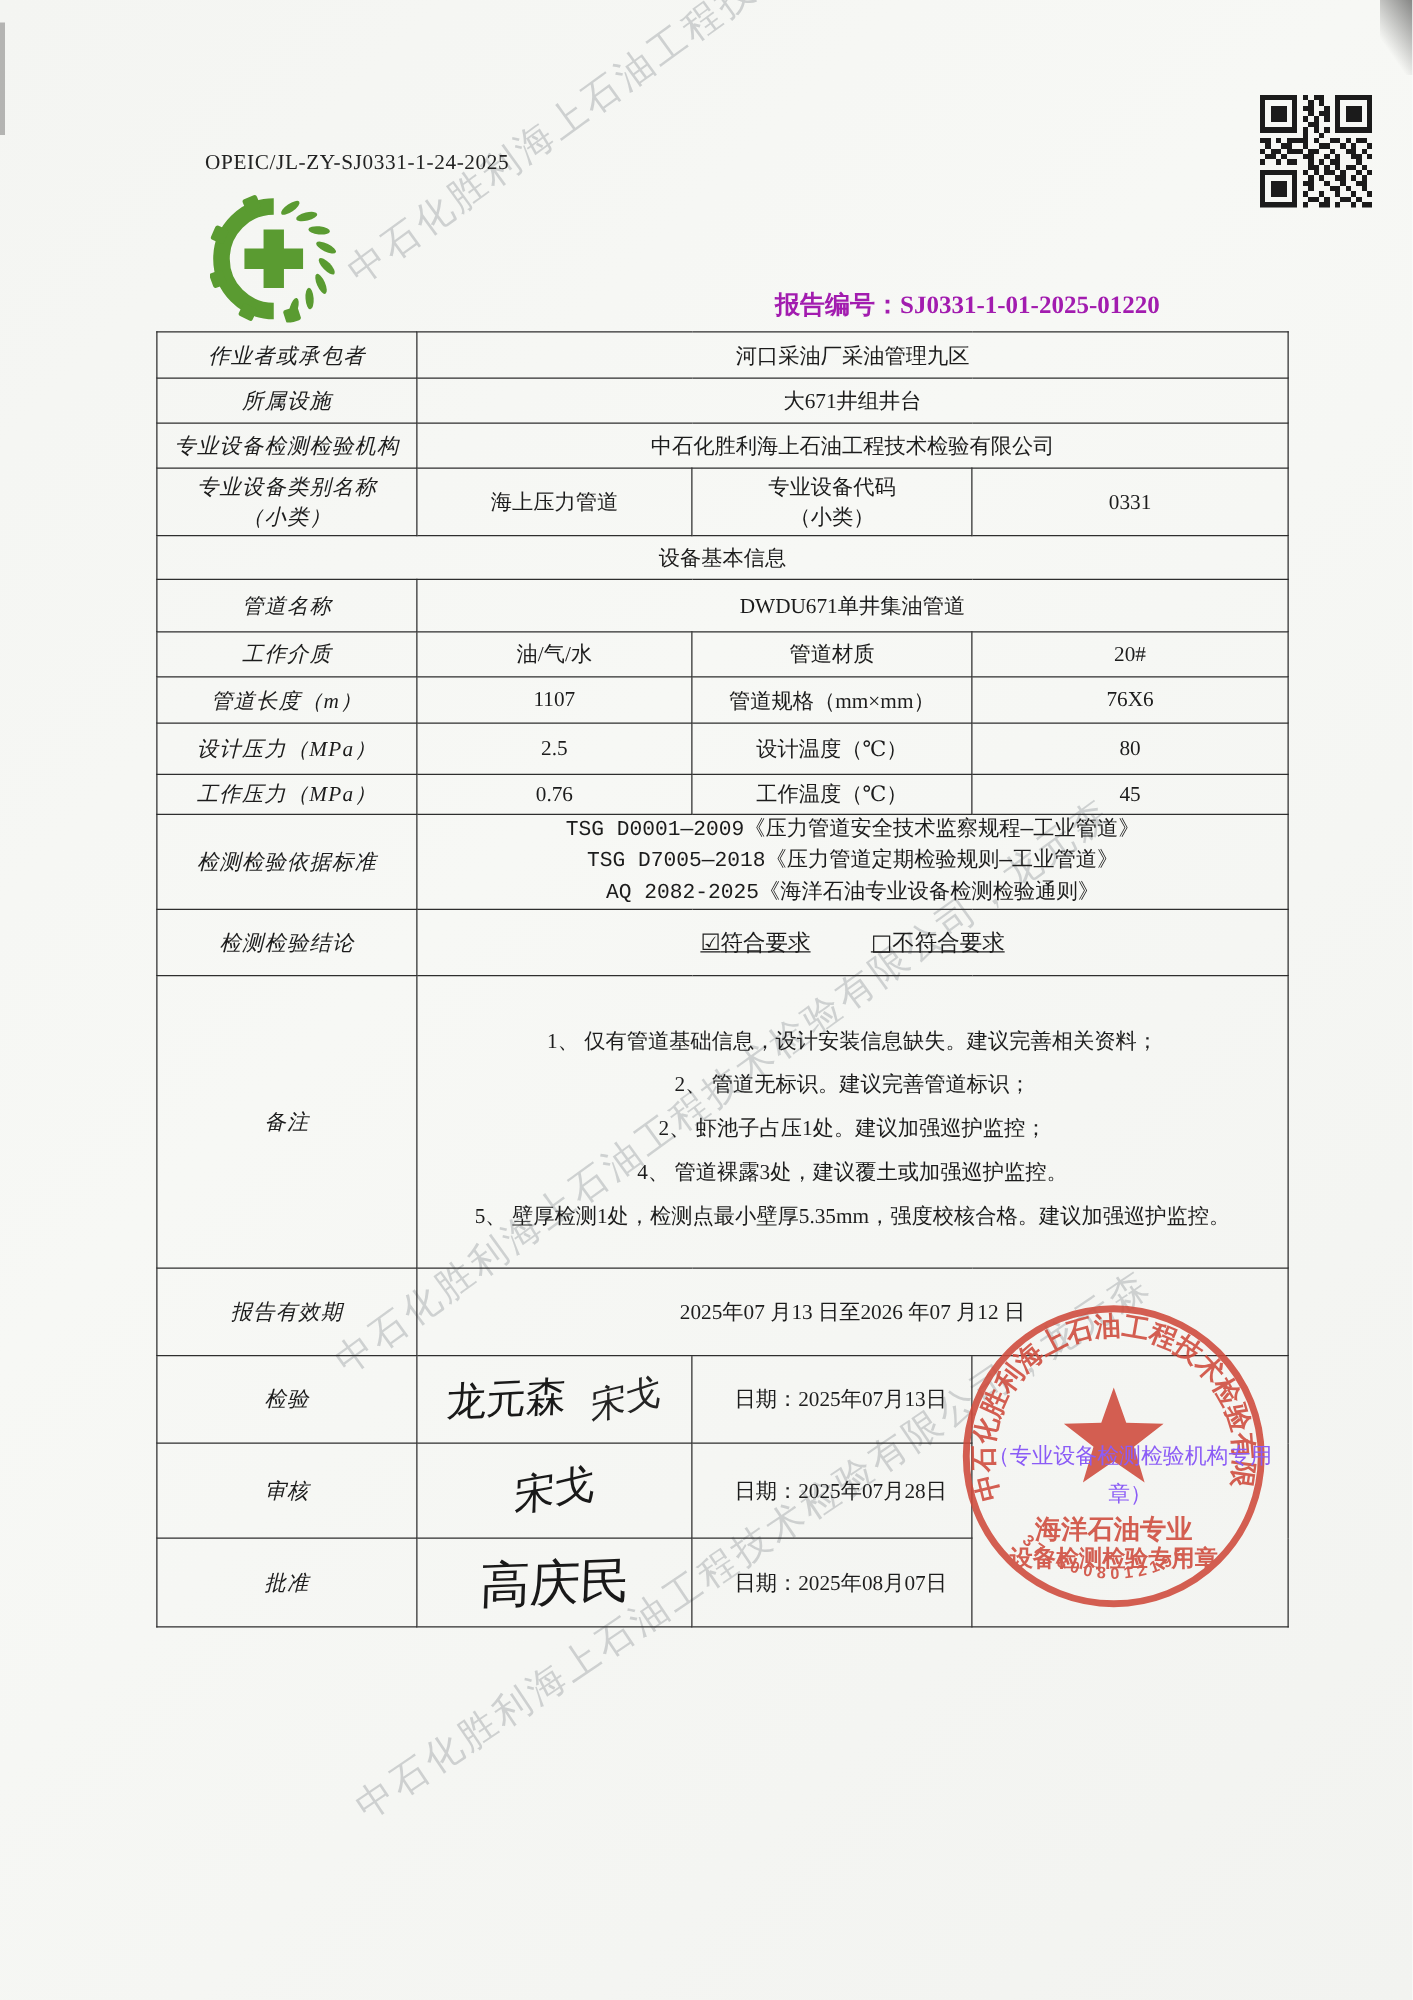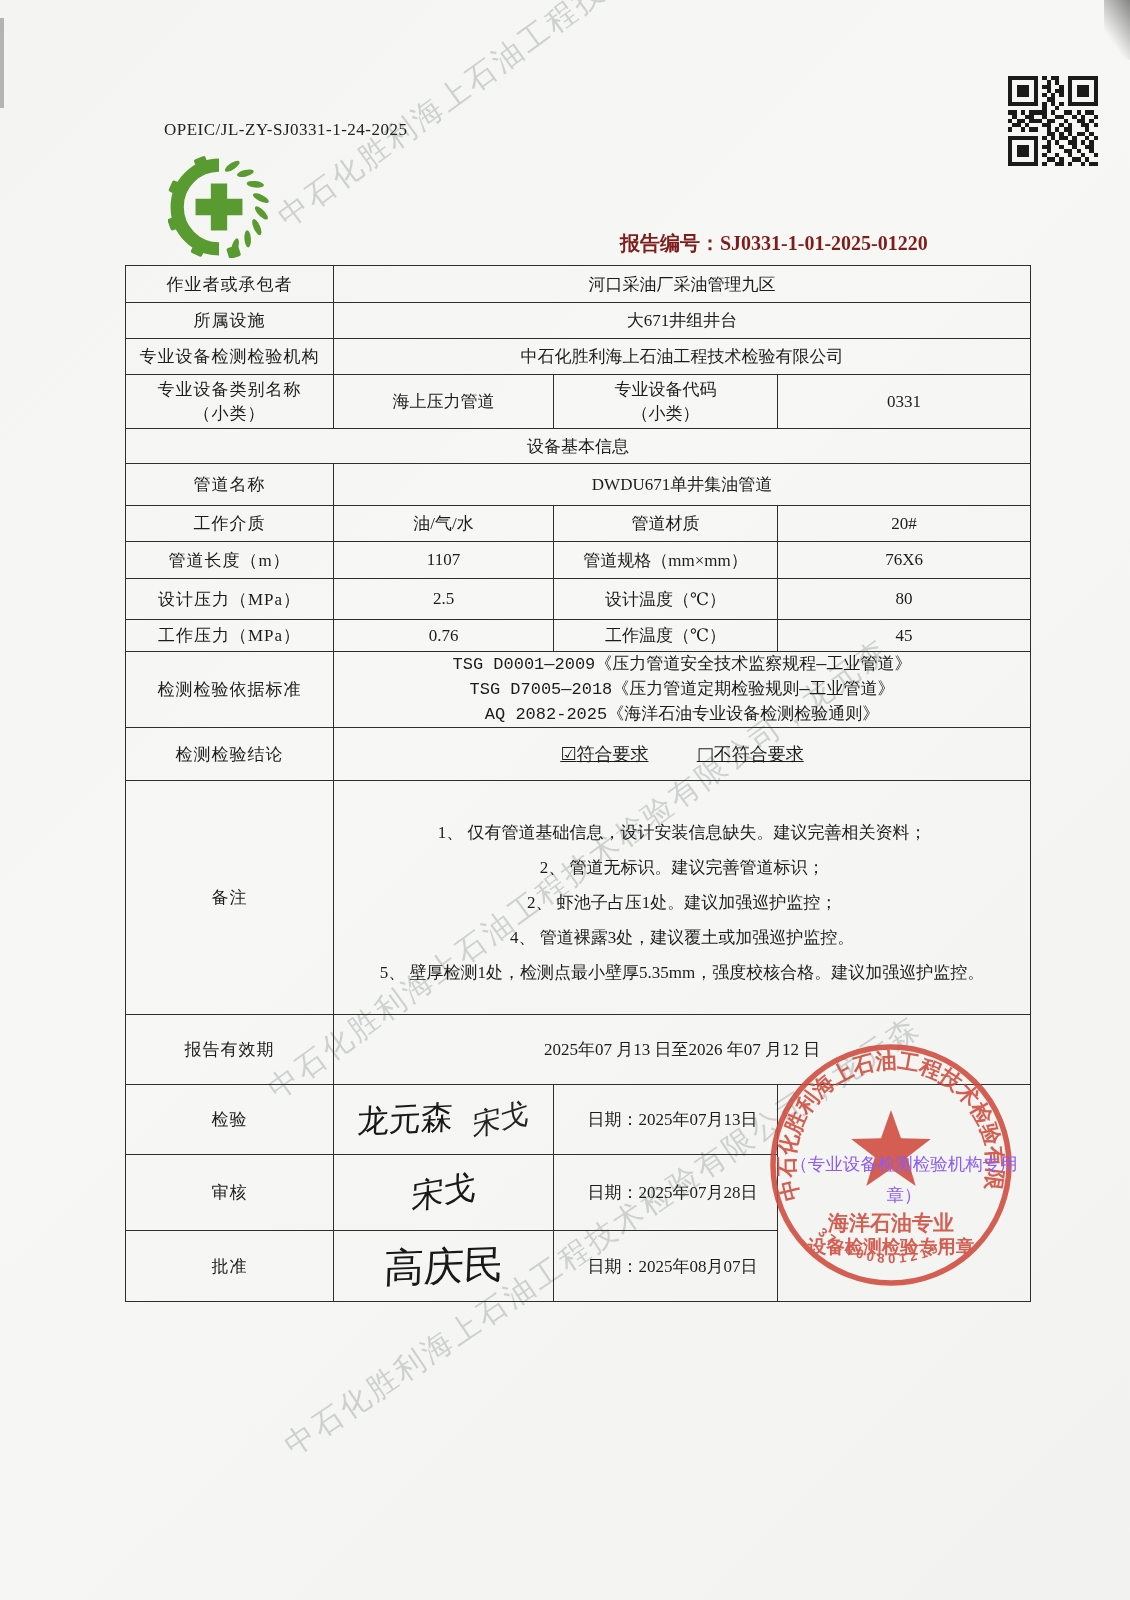--- a/index.html
+++ b/index.html
@@ -17,27 +17,27 @@
   .wm{position:absolute;white-space:nowrap;font-size:30px;letter-spacing:3px;
       color:rgba(104,110,120,.28);transform-origin:0 50%;pointer-events:none;}
   .wm1{left:282px;top:200px;transform:rotate(-36deg);}
   .wm2{left:272px;top:1072px;transform:rotate(-36deg);}
   .wm3{left:288px;top:1428px;transform:rotate(-34deg);}
   
   .doc-code{position:absolute;left:164px;top:120px;font-size:17px;letter-spacing:.5px;color:#222;}
   .logo{position:absolute;left:168px;top:156px;width:102px;height:102px;}
   .title{position:absolute;left:297px;top:184px;width:540px;font-size:27px;font-weight:bold;
          font-family:"Liberation Sans","DejaVu Sans",sans-serif;color:#141414;letter-spacing:0;}
-  .report-no{position:absolute;left:620px;top:230px;width:320px;font-size:20px;font-weight:bold;color:#7f1d1d;}
+  .report-no{position:absolute;left:620px;top:230px;width:320px;font-size:20px;font-weight:bold;color:#a21caf;}
   .qr{position:absolute;left:1008px;top:76px;width:90px;height:90px;}
   
   table.main{position:absolute;left:125px;top:265px;width:905px;border-collapse:collapse;table-layout:fixed;}
   table.main td{border:1.6px solid #2e2e2e;text-align:center;vertical-align:middle;
       font-size:17px;color:#1c1c1c;padding:0;overflow:hidden;}
-  td.lbl{letter-spacing:1px;}
+  td.lbl{letter-spacing:1px;font-style:italic;}
   .two-line{white-space:pre-line;line-height:24px;}
   .std-lines{line-height:25px;text-align:left;padding-left:6px;font-size:16.5px;font-family:Liberation Mono, monospace;}
   .rem-lines{line-height:35px;text-align:left;padding-left:8px;font-size:17px;}
   .rem-pad{padding-top:10px;}
   .chk-item{display:inline-block;margin:0 22px;font-size:18px;text-decoration:underline;}
   .chk-glyph{font-family:"DejaVu Sans",sans-serif;font-size:18px;}
   .date-cell{text-align:right;padding-left:14px !important;font-size:17px;}
   
   .sig{display:inline-block;color:#191919;font-family:"Liberation Serif","DejaVu Serif",serif;}
   .sig-main{font-size:32px;transform:rotate(-3deg) skewX(-6deg);}

